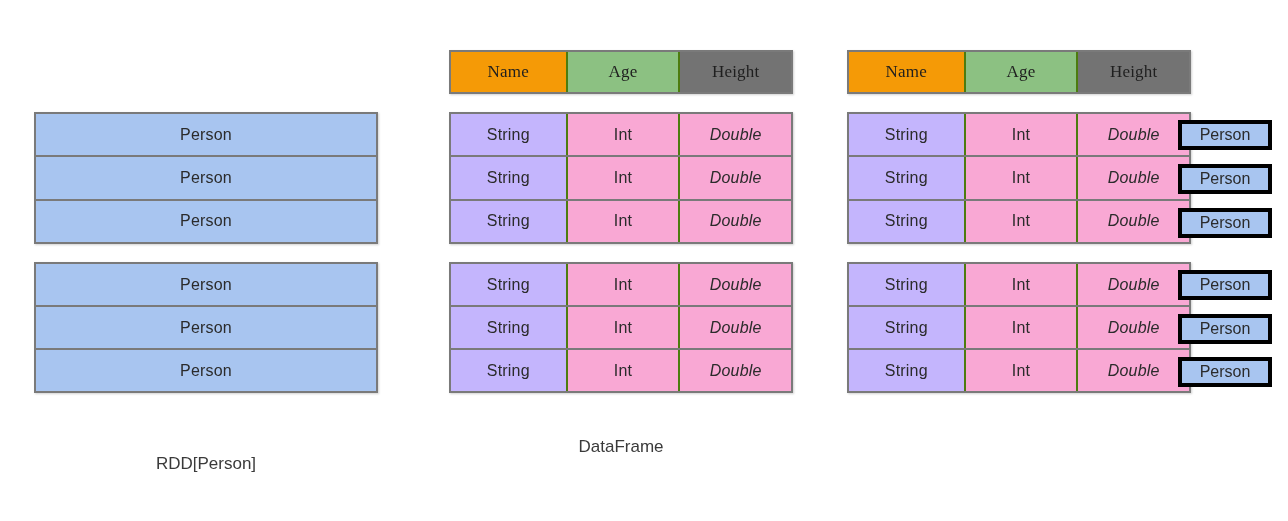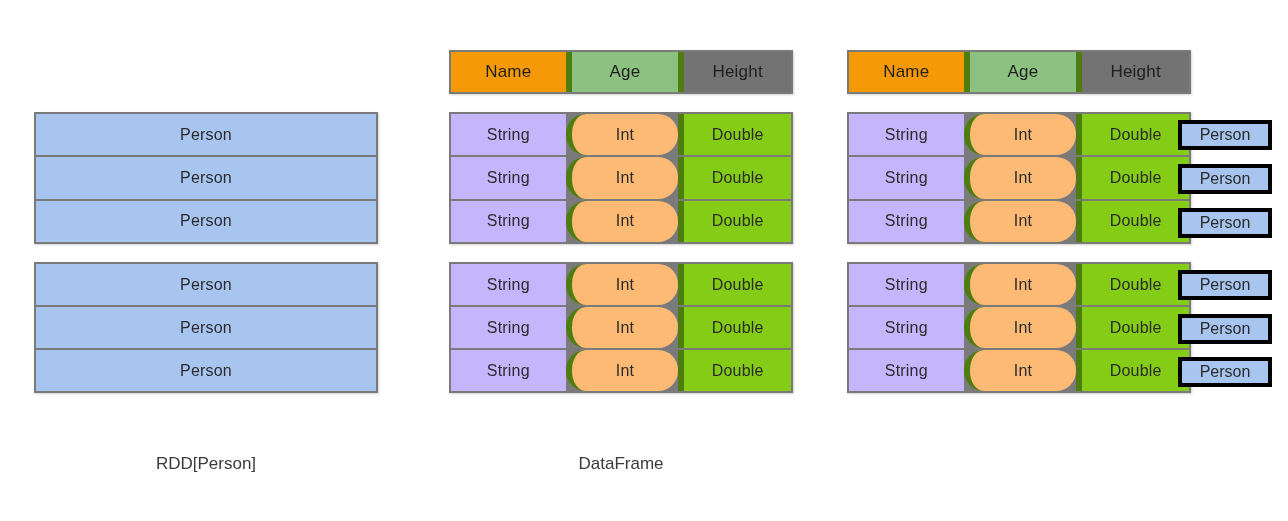--- a/index.html
+++ b/index.html
@@ -44,49 +44,50 @@
     box-sizing: border-box;
     display: flex;
     align-items: center;
     justify-content: center;
     font-size: 16px;
     color: #2b2b2b;
     letter-spacing: .2px;
     white-space: nowrap;
   }
   .cell + .cell {
-    border-left: 6px solid #4d7c0f;
+    border-left: 2px solid #4d7c0f;
   }
 
   
   .rdd-cell {
     background: #a8c5f0;
     width: 100%;
   }
 
   
   .hdr {
     position: absolute;
     box-sizing: border-box;
     border: 2px solid #7a7a7a;
     display: flex;
     box-shadow: 1px 1px 2px rgba(0,0,0,0.18);
   }
   .hdr .cell {
     font-size: 17px;
     color: #1f1f1f;
+    font-family: Liberation Serif, serif;
   }
   .hdr-name   { background: #f59a06; }
   .hdr-age    { background: #8cc182; }
   .hdr-height { background: #737373; }
 
   
   .c-string { background: #c4b5fd; }
-  .c-int    { background: #fdba74; border-radius: 20px; }
-  .c-double { background: #84cc16; }
+  .c-int    { background: #f9a8d4; }
+  .c-double { background: #f9a8d4; font-style: italic; }
 
   
   .badge {
     position: absolute;
     box-sizing: border-box;
     background: #a8c5f0;
     border: 4px solid #000000;
     display: flex;
     align-items: center;
     justify-content: center;
@@ -165,21 +166,21 @@
         <div class="cell c-string" style="width: 116px;">String</div>
         <div class="cell c-int" style="width: 114px;">Int</div>
         <div class="cell c-double" style="width: 114px;">Double</div>
       </div>
       <div class="row">
         <div class="cell c-string" style="width: 116px;">String</div>
         <div class="cell c-int" style="width: 114px;">Int</div>
         <div class="cell c-double" style="width: 114px;">Double</div>
       </div>
     </div>
-    <div class="caption" style="left: 471px; top: 434px; width: 300px;">DataFrame</div>
+    <div class="caption" style="left: 471px; top: 417px; width: 300px;">DataFrame</div>
     <div class="hdr" style="left: 847px; top: 50px; width: 344px; height: 44px;">
       <div class="cell hdr-name" style="width: 116px;">Name</div>
       <div class="cell hdr-age" style="width: 114px;">Age</div>
       <div class="cell hdr-height" style="width: 114px;">Height</div>
     </div>
     <div class="group" style="left: 847px; top: 112px; width: 344px; height: 132px;">
       <div class="row">
         <div class="cell c-string" style="width: 116px;">String</div>
         <div class="cell c-int" style="width: 114px;">Int</div>
         <div class="cell c-double" style="width: 114px;">Double</div>

